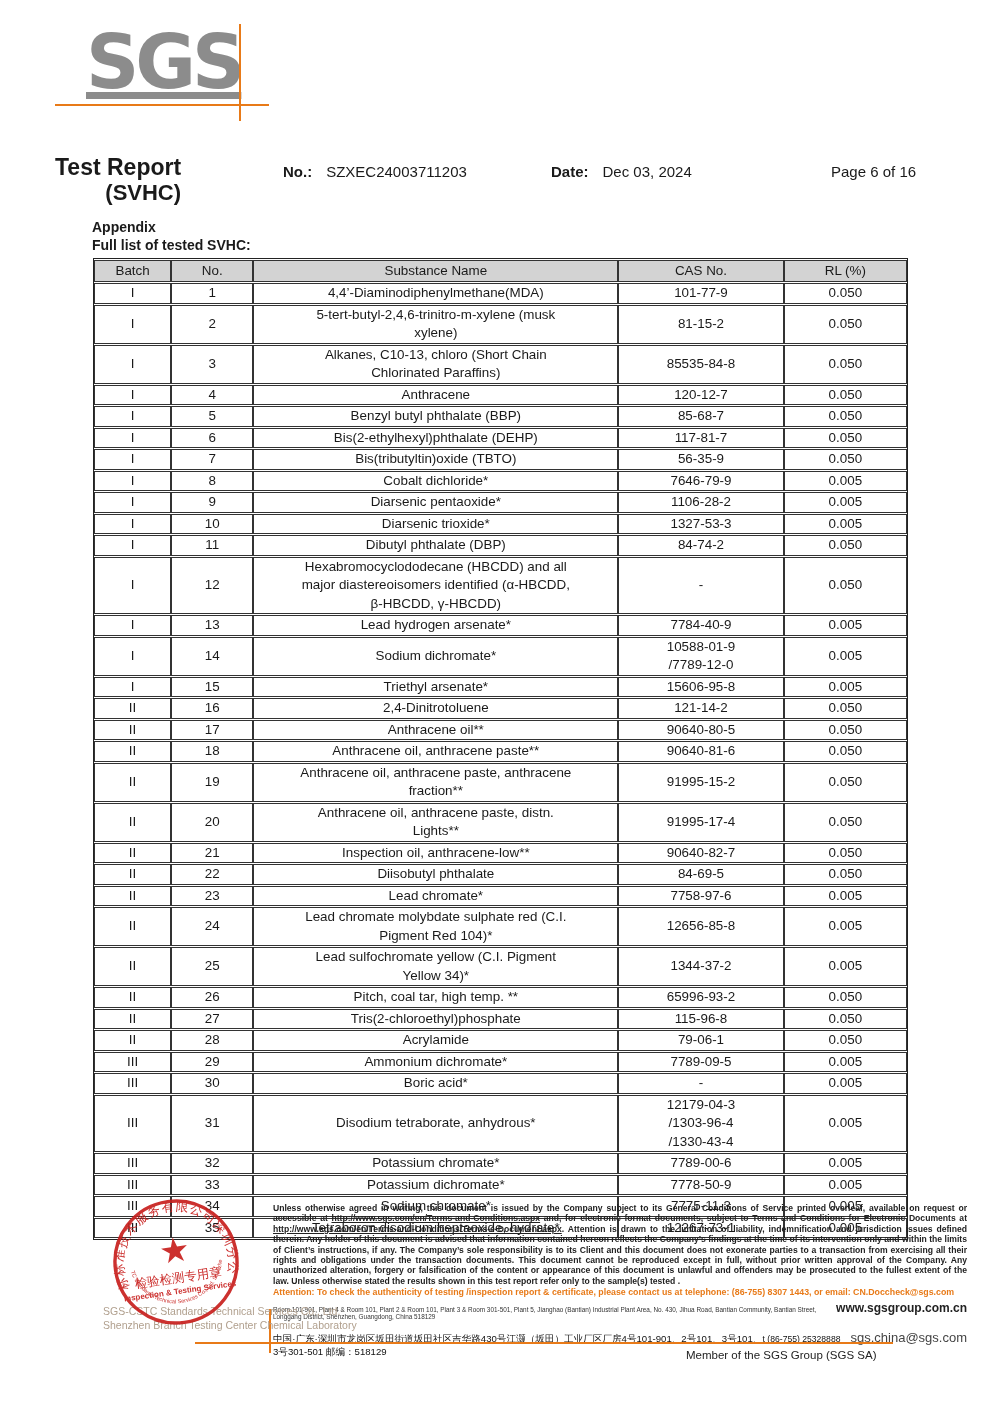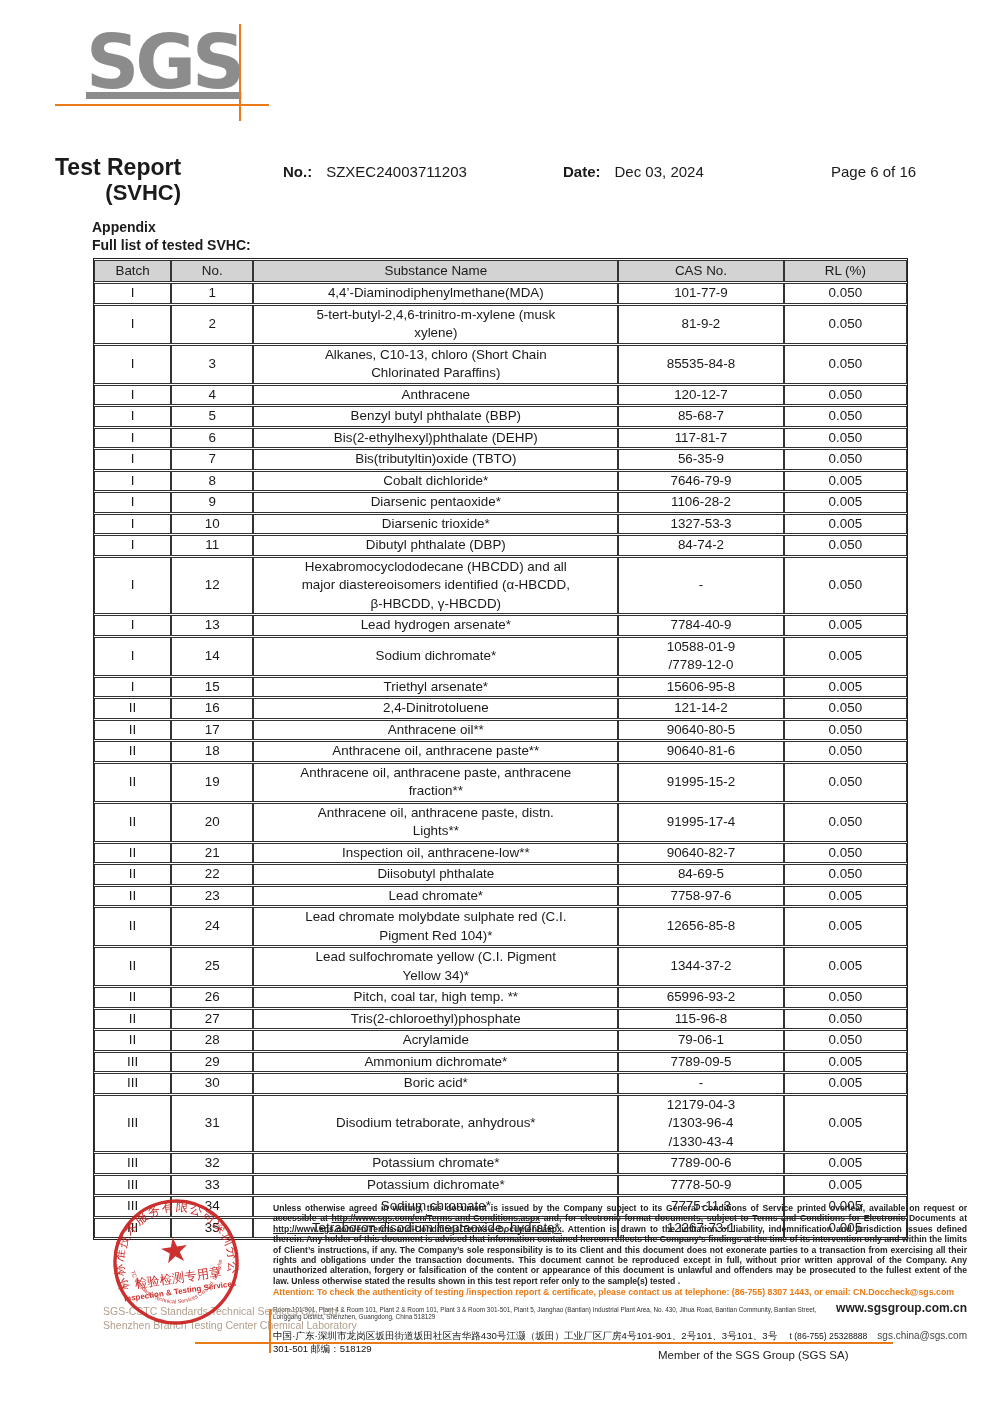--- a/index.html
+++ b/index.html
@@ -15,21 +15,21 @@
     font-size:74px; line-height:88px; letter-spacing:-4px; color:#8c8c8c;text-decoration:underline;
   }
   .logo-underline { position:absolute; left:55px; top:104px; width:214px; height:2px; background:#e87a18; }
   .logo-vline     { position:absolute; left:239px; top:24px; width:2px; height:97px; background:#e87a18; }
 
   
   .report-title  { position:absolute; left:55px; top:154px; font-weight:bold; font-size:23px; line-height:26px; }
   .report-title .sub { margin-left:18px; font-size:22px;text-align:right; }
   .meta { position:absolute; top:163px; font-size:15px; white-space:nowrap; }
   .meta.no    { left:283px; }
-  .meta.date  { left:563px; }
+  .meta.date  { left:551px; }
   .meta.page  { left:831px; }
   .meta b { font-weight:bold; margin-right:14px; }
 
   
   .appendix-heading    { position:absolute; left:92px; top:219px;  font-weight:bold; font-size:14px; }
   .appendix-subheading { position:absolute; left:92px; top:237px;  font-weight:bold; font-size:14px; }
 
   
   .tbl-wrap { position:absolute; left:93px; top:258px; width:815px; }
   table.svhc {
@@ -50,25 +50,25 @@
   .disclaimer {
     margin:0; font-size:8.6px; line-height:10.4px; text-align:justify; color:#222;
     font-weight:bold; font-stretch:condensed;
   }
   .disclaimer .u { text-decoration:underline; }
   .attention { margin:1px 0 0 0; font-size:8.8px; line-height:10.4px; font-weight:bold; color:#e87a18; }
   .addr-en { margin-top:3px; display:flex; font-size:6.4px; color:#333; align-items:baseline; }
   .addr-en .site { margin-left:auto; font-size:12px; font-weight:bold; color:#222; padding-left:6px; white-space:nowrap; }
   .addr-cn { display:flex; font-size:9.6px; color:#111; margin-top:10px; align-items:baseline; }
   .addr-cn .tel   { margin-left:auto; white-space:nowrap; font-size:8.6px; }
-  .addr-cn .email { margin-left:10px; white-space:nowrap; font-size:10px; color:#444; }
+  .addr-cn .email { margin-left:10px; white-space:nowrap; font-size:13px; color:#444; }
 
   .footer-vline { position:absolute; left:269px; top:1309px; width:2px; height:44px; background:#e87a18; }
   .footer-hline { position:absolute; left:195px; top:1342px; width:698px; height:2px; background:#e87a18; }
-  .member-line  { position:absolute; left:658px; top:1349px; font-size:11.5px; color:#222; }
+  .member-line  { position:absolute; left:686px; top:1349px; font-size:11.5px; color:#222; }
 
   
   .company-lines {
     position:absolute; left:103px; top:1304px; font-size:10.5px; line-height:14px;
     color:#b09f8d; white-space:nowrap;
   }
   .stamp { position:absolute; left:110px; top:1196px; width:132px; height:132px; opacity:0.92; transform:rotate(-8deg); }
 </style>
 </head>
 <body>
@@ -114,21 +114,21 @@
             <td class="col-no">1</td>
             <td class="col-name">4,4’-Diaminodiphenylmethane(MDA)</td>
             <td class="col-cas">101-77-9</td>
             <td class="col-rl">0.050</td>
           </tr>
           <tr>
             <td class="col-batch">I</td>
             <td class="col-no">2</td>
             <td class="col-name">5-tert-butyl-2,4,6-trinitro-m-xylene (musk
 xylene)</td>
-            <td class="col-cas">81-9-2</td>
+            <td class="col-cas">81-15-2</td>
             <td class="col-rl">0.050</td>
           </tr>
           <tr>
             <td class="col-batch">I</td>
             <td class="col-no">3</td>
             <td class="col-name">Alkanes, C10-13, chloro (Short Chain
 Chlorinated Paraffins)</td>
             <td class="col-cas">85535-84-8</td>
             <td class="col-rl">0.050</td>
           </tr>

